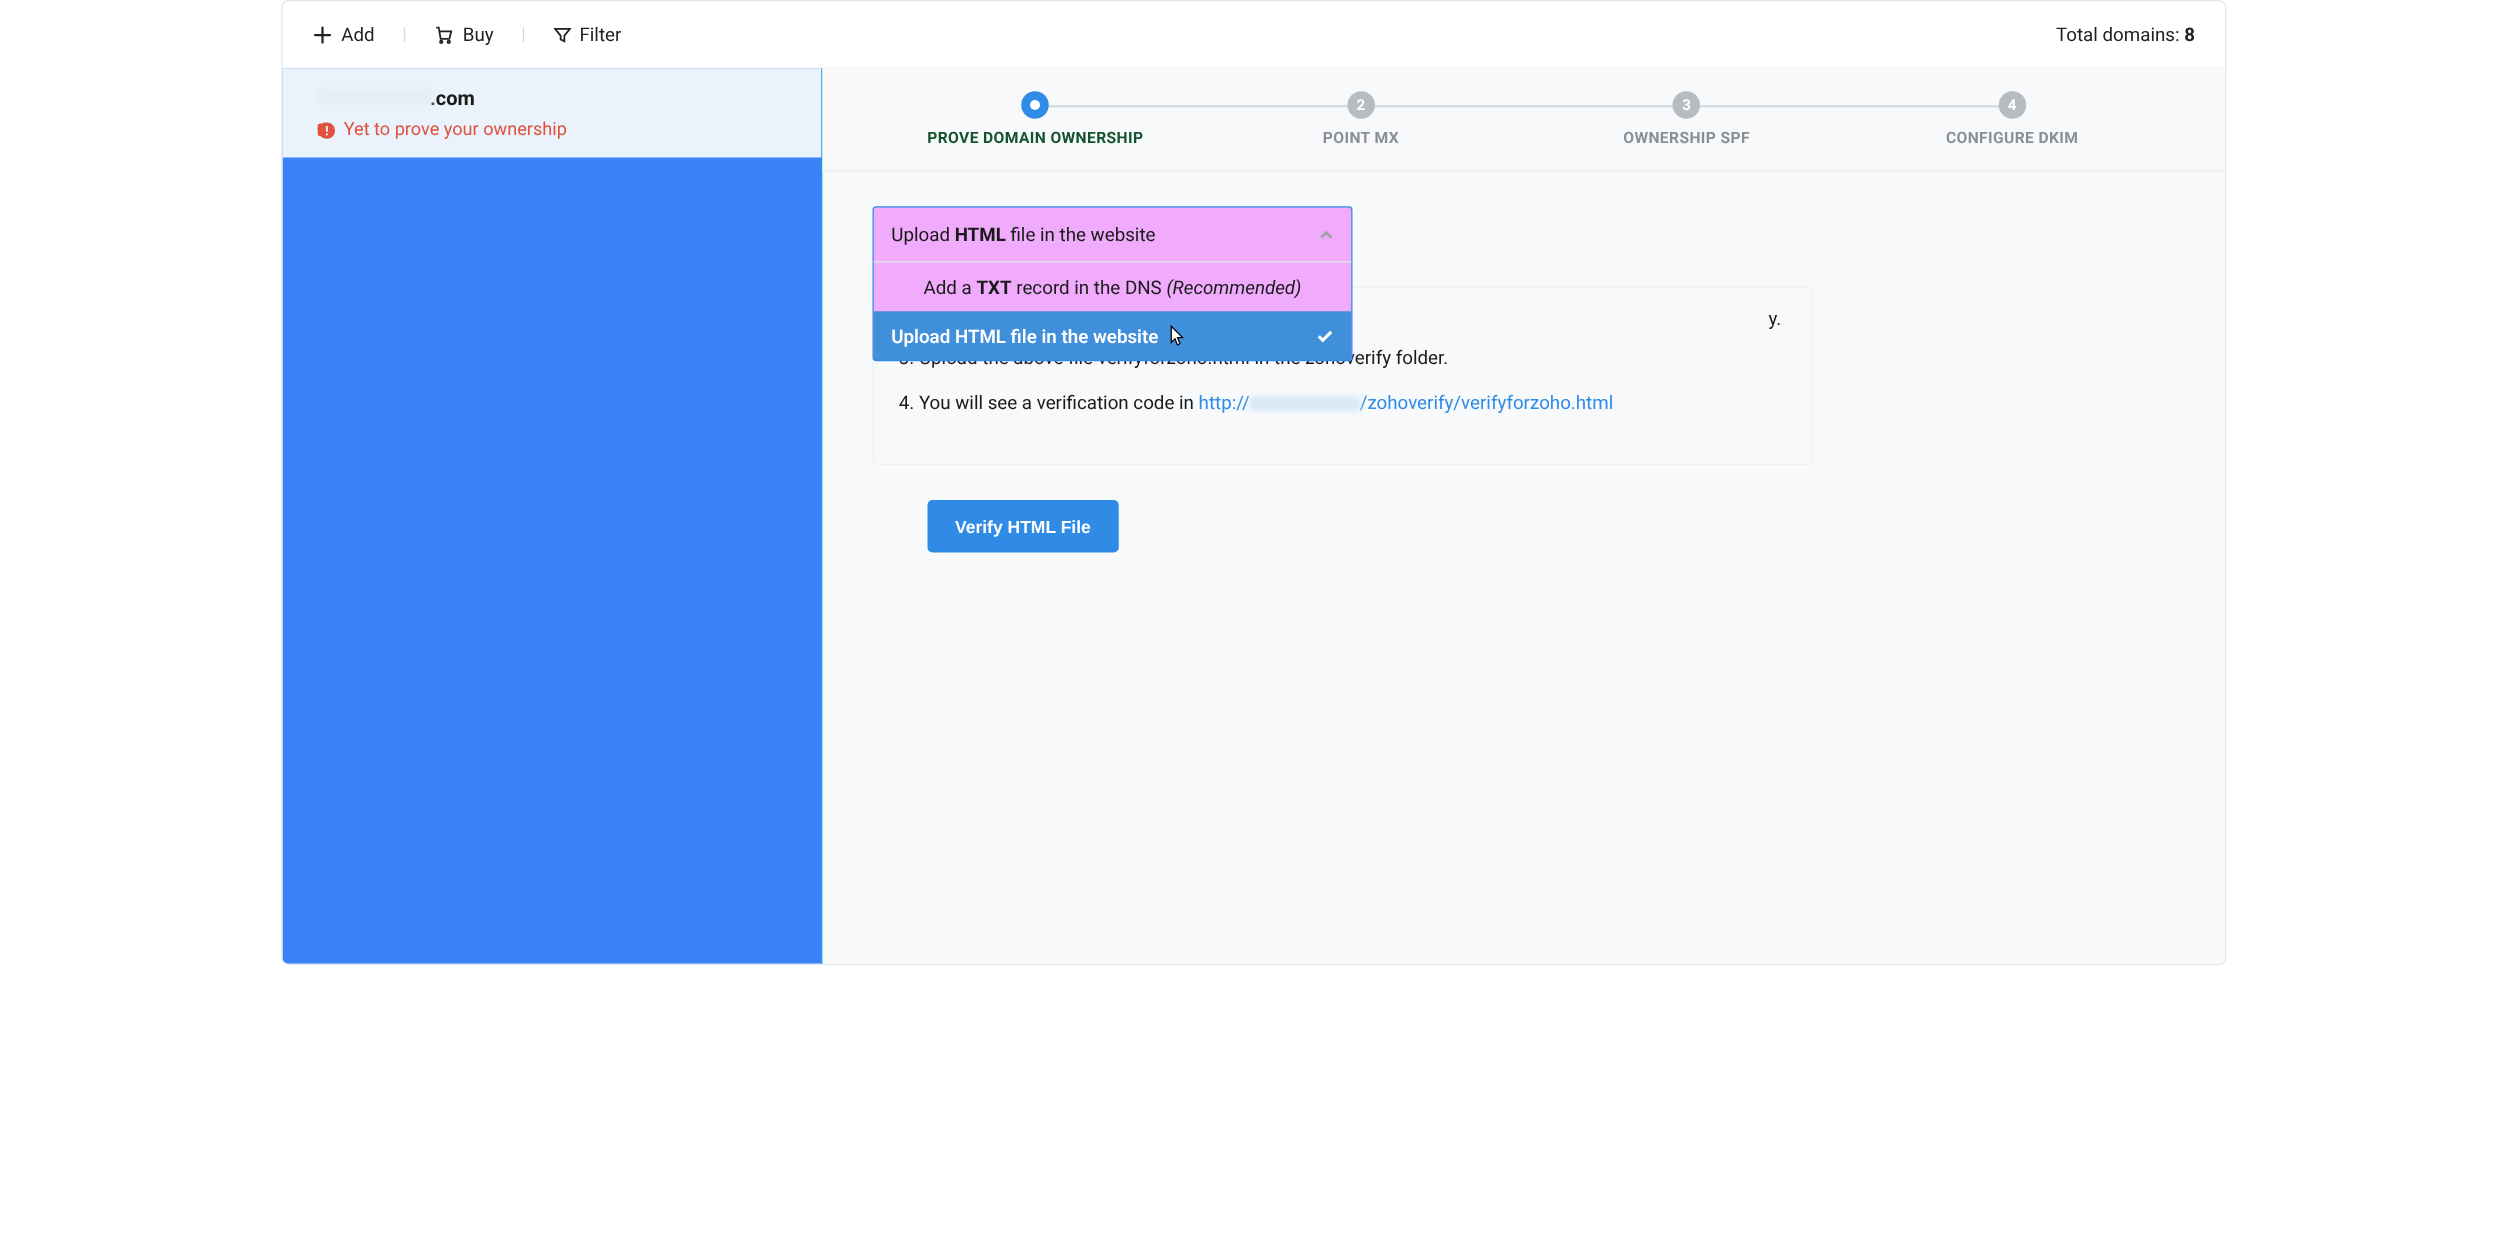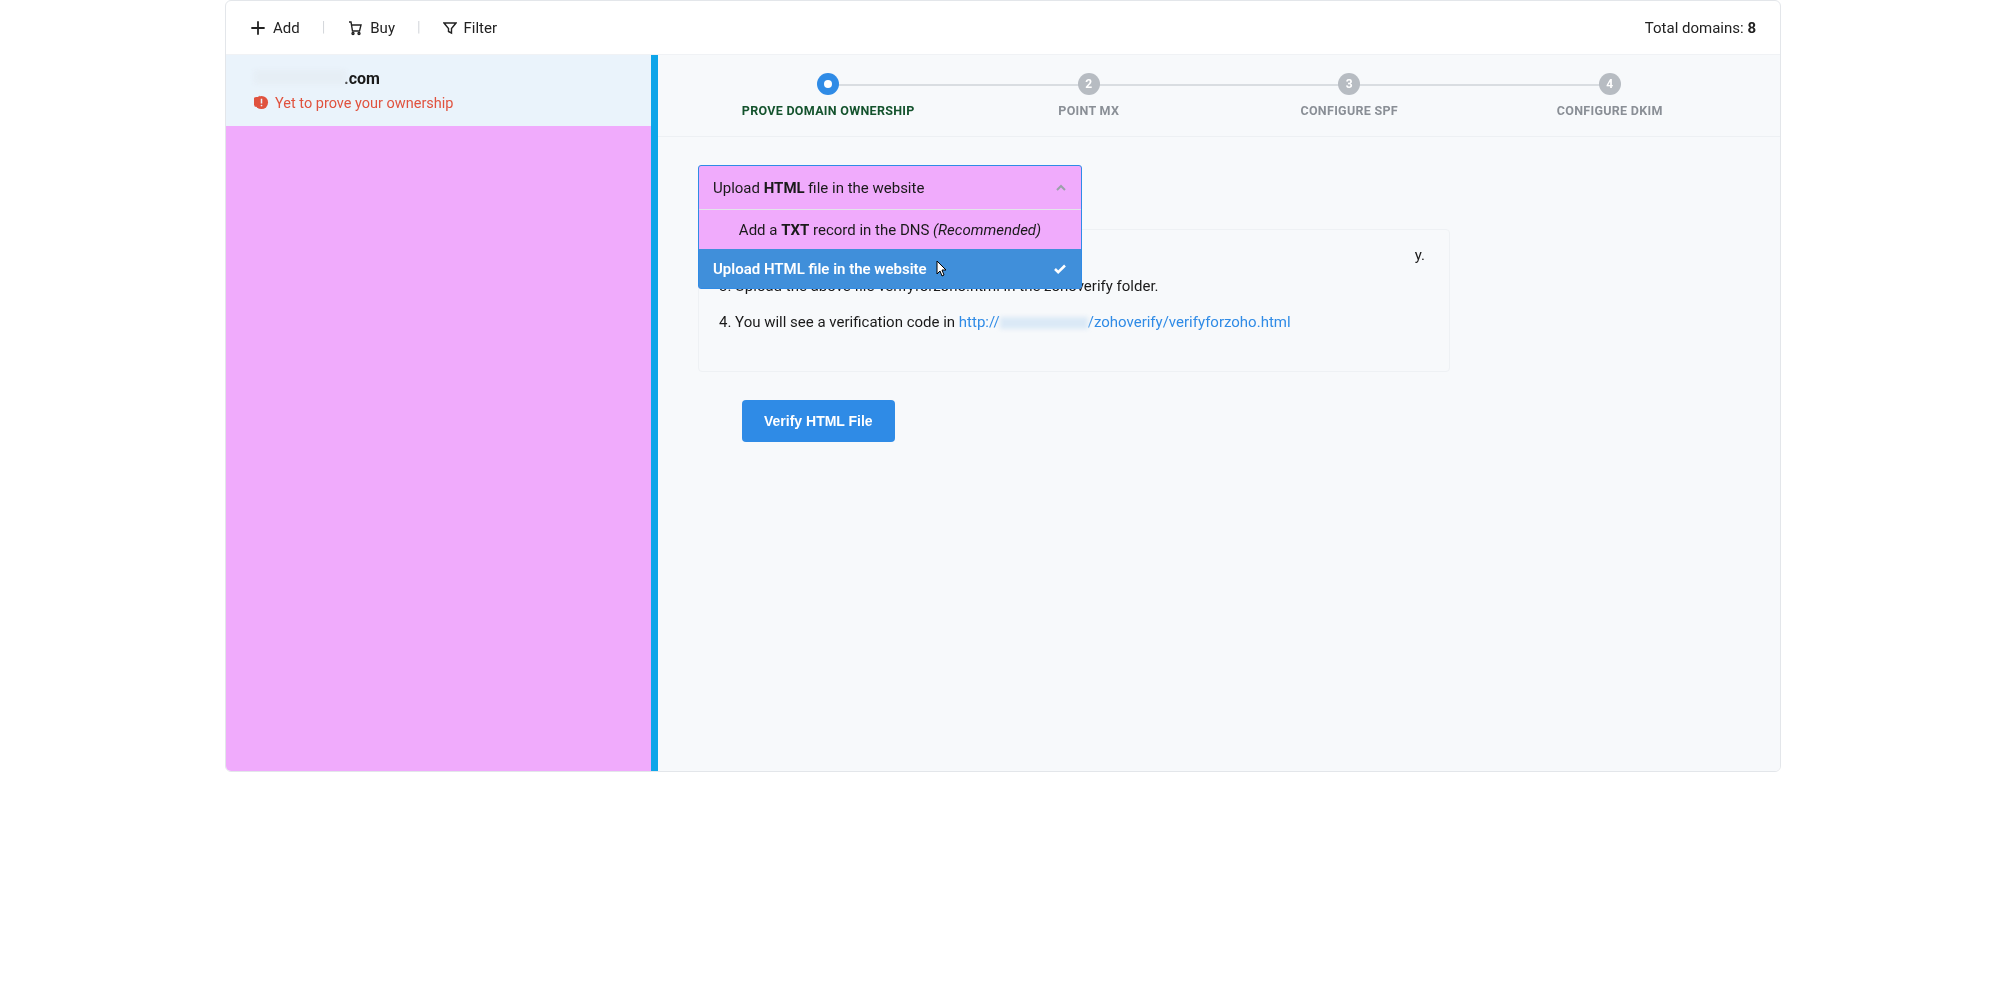--- a/index.html
+++ b/index.html
@@ -31,38 +31,38 @@
   font-size: 15px; color: #222; cursor: pointer;
 }
 .tb-sep { color: #d5d8dc; margin: 0 2px; }
 .topbar-right { margin-left: auto; font-size: 15px; color: #222; }
 .topbar-right b { font-weight: 700; }
 
 .two-col { display: flex; height: calc(100% - 54px); }
 
 .sidebar {
   width: 432px;
-  border-right: 7px solid #0ea5e9;
-  background: #f0abfc;
+  border-right: 1px solid #0ea5e9;
+  background: #3b82f6;
 }
 .domain-item {
   background: #eaf3fb;
   padding: 14px 28px 14px 28px;
 }
 .domain-name {
   font-size: 16px; font-weight: 700; color: #1a1a1a;
   display: flex; align-items: baseline;
 }
 .domain-name-obscured {
   display: inline-block; width: 92px; height: 14px;
   background: #e6eef5; filter: blur(2px); border-radius: 2px;
   margin-right: -2px;
 }
 .domain-status {
-  display: flex; align-items: flex-start; gap: 6px;
+  display: flex; align-items: flex-end; gap: 6px;
   color: #e0523e; font-size: 14.5px; margin-top: 7px;
 }
 .alert-icon { width: 15px; height: 15px; fill: #e0523e; }
 
 .main { flex: 1; background: #f7f9fb; display: flex; flex-direction: column; }
 
 .stepper {
   height: 82px;
   background: #f7f9fb;
   display: flex; align-items: center;
@@ -231,21 +231,21 @@
           <div class="step-label">PROVE DOMAIN OWNERSHIP</div>
           <div class="step-line"></div>
         </div>
         <div class="step">
           <div class="step-circle">2</div>
           <div class="step-label">POINT MX</div>
           <div class="step-line"></div>
         </div>
         <div class="step">
           <div class="step-circle">3</div>
-          <div class="step-label">CONFIGURE SPF</div>
+          <div class="step-label">OWNERSHIP SPF</div>
           <div class="step-line"></div>
         </div>
         <div class="step">
           <div class="step-circle">4</div>
           <div class="step-label">CONFIGURE DKIM</div>
         </div>
       </div>
 
       <div class="content">
 

